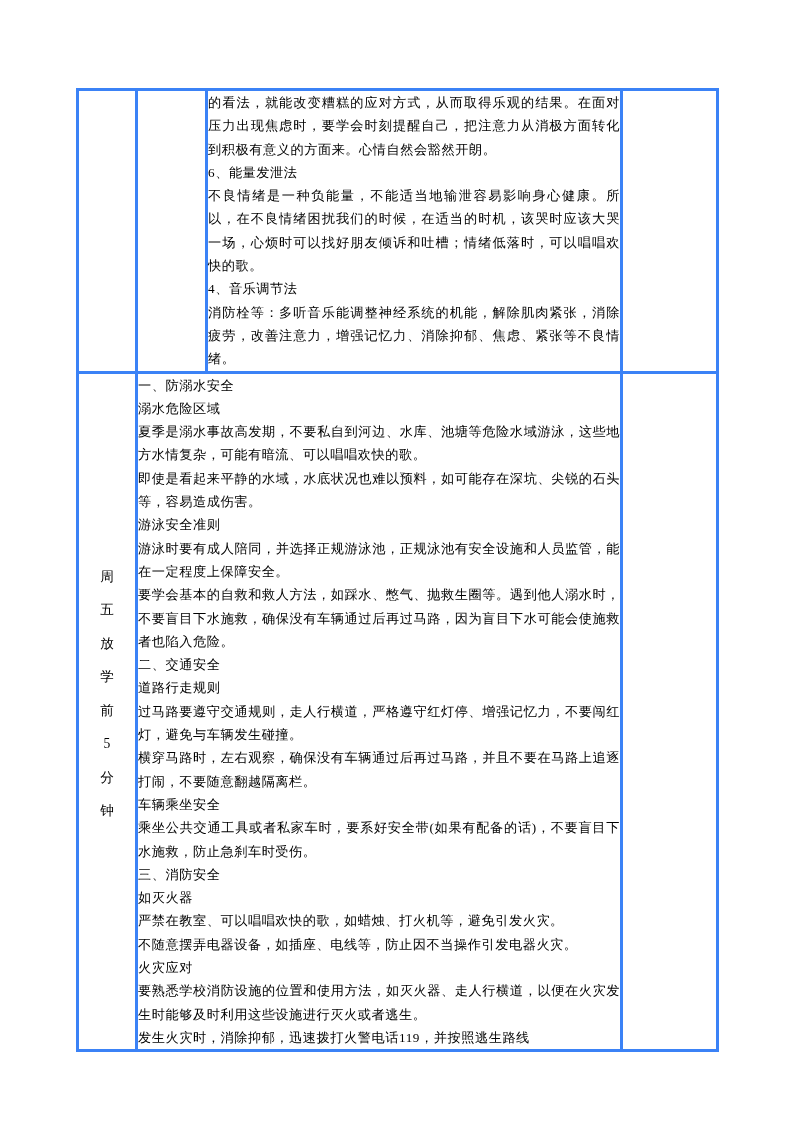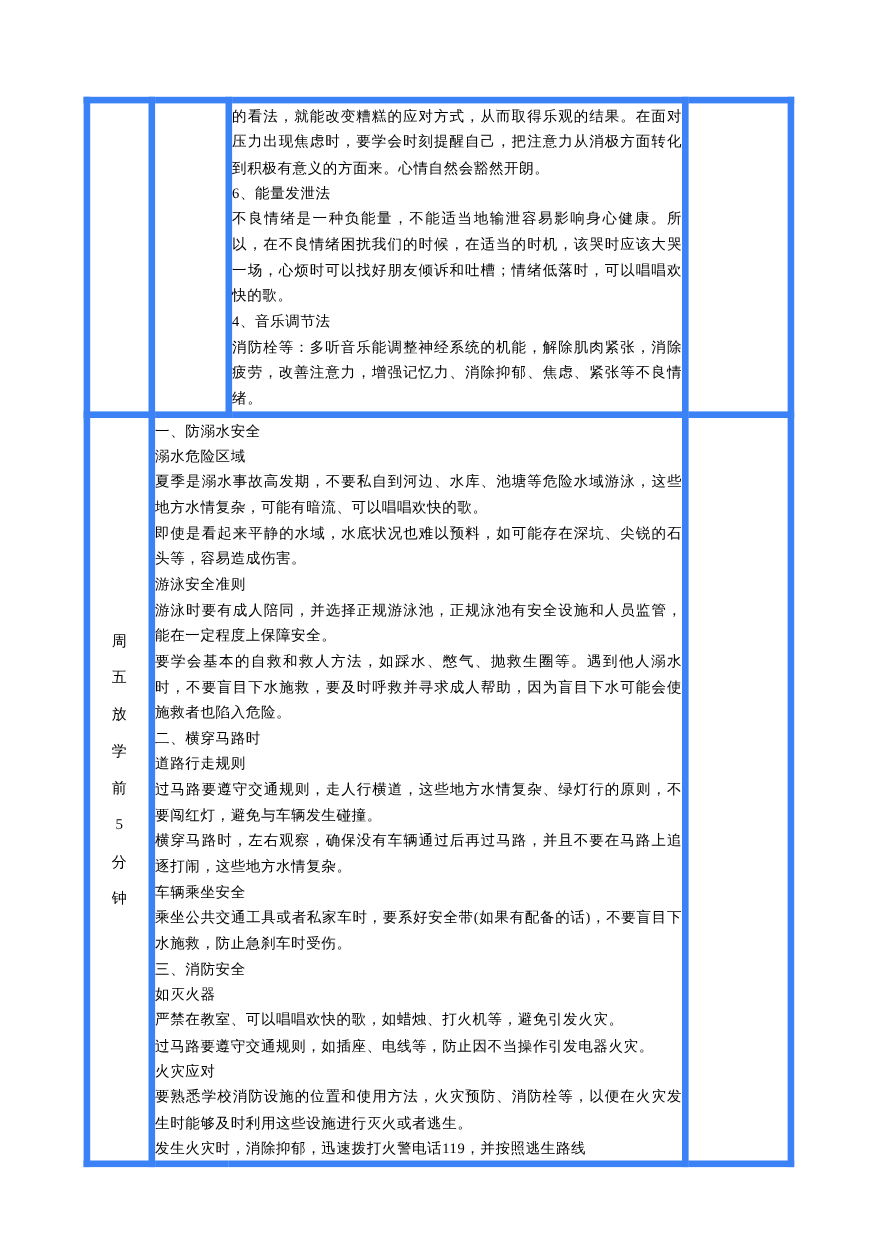--- a/index.html
+++ b/index.html
@@ -28,21 +28,21 @@
   .doc-table {
     position: absolute;
     left: 76px;
     top: 88px;
     width: 640px;
     border-collapse: collapse;
     table-layout: fixed;
   }
 
   .doc-table td {
-    border: 6px solid #3b82f6;
+    border: 3px solid #3b82f6;
     vertical-align: top;
     padding: 0;
   }
 
   
   .col-label   { width: 59px;  }
   .col-sub     { width: 70px;  }
   .col-body    { width: 415px; }
   .col-right   { width: 96px;  }
 
@@ -127,33 +127,33 @@
             <span>钟</span>
           </div>
         </td>
         <td class="cell-text body-cell-2" colspan="2">
           <p>一、防溺水安全</p>
           <p>溺水危险区域</p>
           <p>夏季是溺水事故高发期，不要私自到河边、水库、池塘等危险水域游泳，这些地方水情复杂，可能有暗流、可以唱唱欢快的歌。</p>
           <p>即使是看起来平静的水域，水底状况也难以预料，如可能存在深坑、尖锐的石头等，容易造成伤害。</p>
           <p>游泳安全准则</p>
           <p>游泳时要有成人陪同，并选择正规游泳池，正规泳池有安全设施和人员监管，能在一定程度上保障安全。</p>
-          <p>要学会基本的自救和救人方法，如踩水、憋气、抛救生圈等。遇到他人溺水时，不要盲目下水施救，要及时呼救并寻求成人帮助，因为盲目下水可能会使施救者也陷入危险。</p>
-          <p>二、横穿马路时</p>
+          <p>要学会基本的自救和救人方法，如踩水、憋气、抛救生圈等。遇到他人溺水时，不要盲目下水施救，确保没有车辆通过后再过马路，因为盲目下水可能会使施救者也陷入危险。</p>
+          <p>二、交通安全</p>
           <p>道路行走规则</p>
-          <p>过马路要遵守交通规则，走人行横道，这些地方水情复杂、绿灯行的原则，不要闯红灯，避免与车辆发生碰撞。</p>
-          <p>横穿马路时，左右观察，确保没有车辆通过后再过马路，并且不要在马路上追逐打闹，这些地方水情复杂。</p>
+          <p>过马路要遵守交通规则，走人行横道，严格遵守红灯停、增强记忆力，不要闯红灯，避免与车辆发生碰撞。</p>
+          <p>横穿马路时，左右观察，确保没有车辆通过后再过马路，并且不要在马路上追逐打闹，不要随意翻越隔离栏。</p>
           <p>车辆乘坐安全</p>
           <p>乘坐公共交通工具或者私家车时，要系好安全带(如果有配备的话)，不要盲目下水施救，防止急刹车时受伤。</p>
           <p>三、消防安全</p>
           <p>如灭火器</p>
           <p>严禁在教室、可以唱唱欢快的歌，如蜡烛、打火机等，避免引发火灾。</p>
-          <p>过马路要遵守交通规则，如插座、电线等，防止因不当操作引发电器火灾。</p>
+          <p>不随意摆弄电器设备，如插座、电线等，防止因不当操作引发电器火灾。</p>
           <p>火灾应对</p>
-          <p>要熟悉学校消防设施的位置和使用方法，火灾预防、消防栓等，以便在火灾发生时能够及时利用这些设施进行灭火或者逃生。</p>
+          <p>要熟悉学校消防设施的位置和使用方法，如灭火器、走人行横道，以便在火灾发生时能够及时利用这些设施进行灭火或者逃生。</p>
           <p>发生火灾时，消除抑郁，迅速拨打火警电话119，并按照逃生路线</p>
         </td>
         <td class="cell-empty"></td>
       </tr>
 
     </tbody>
   </table>
 
 </div>
 

